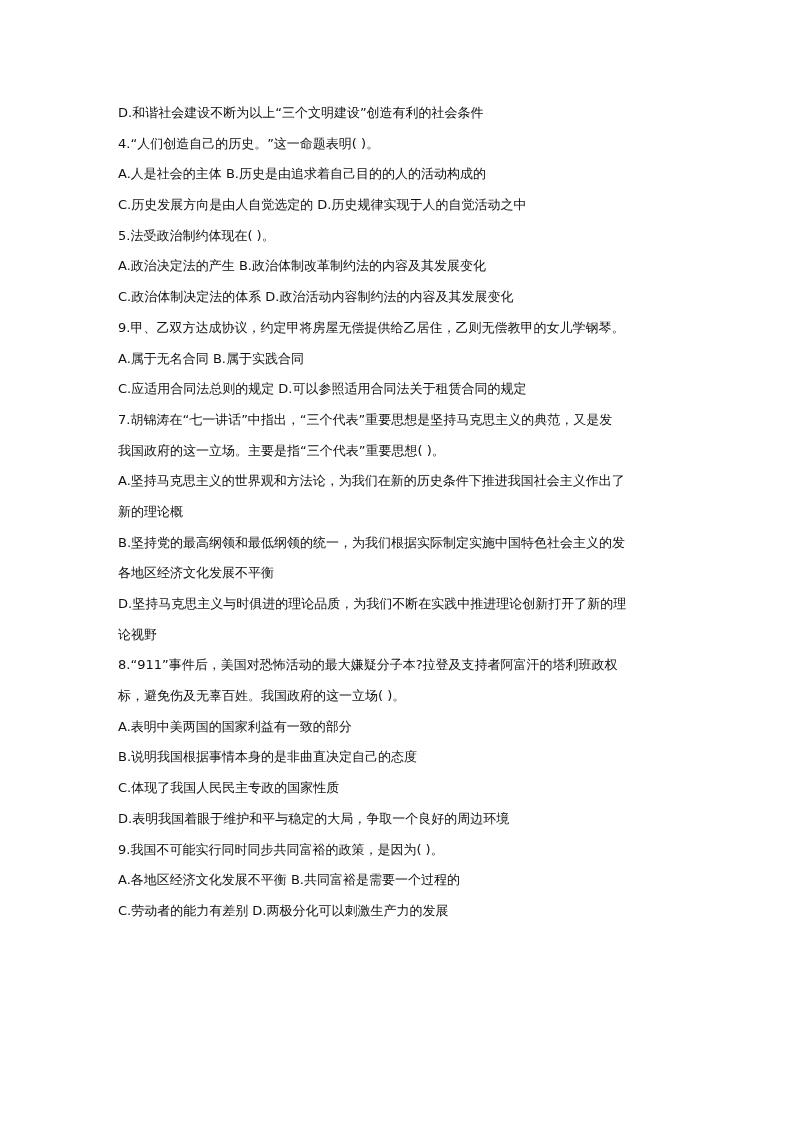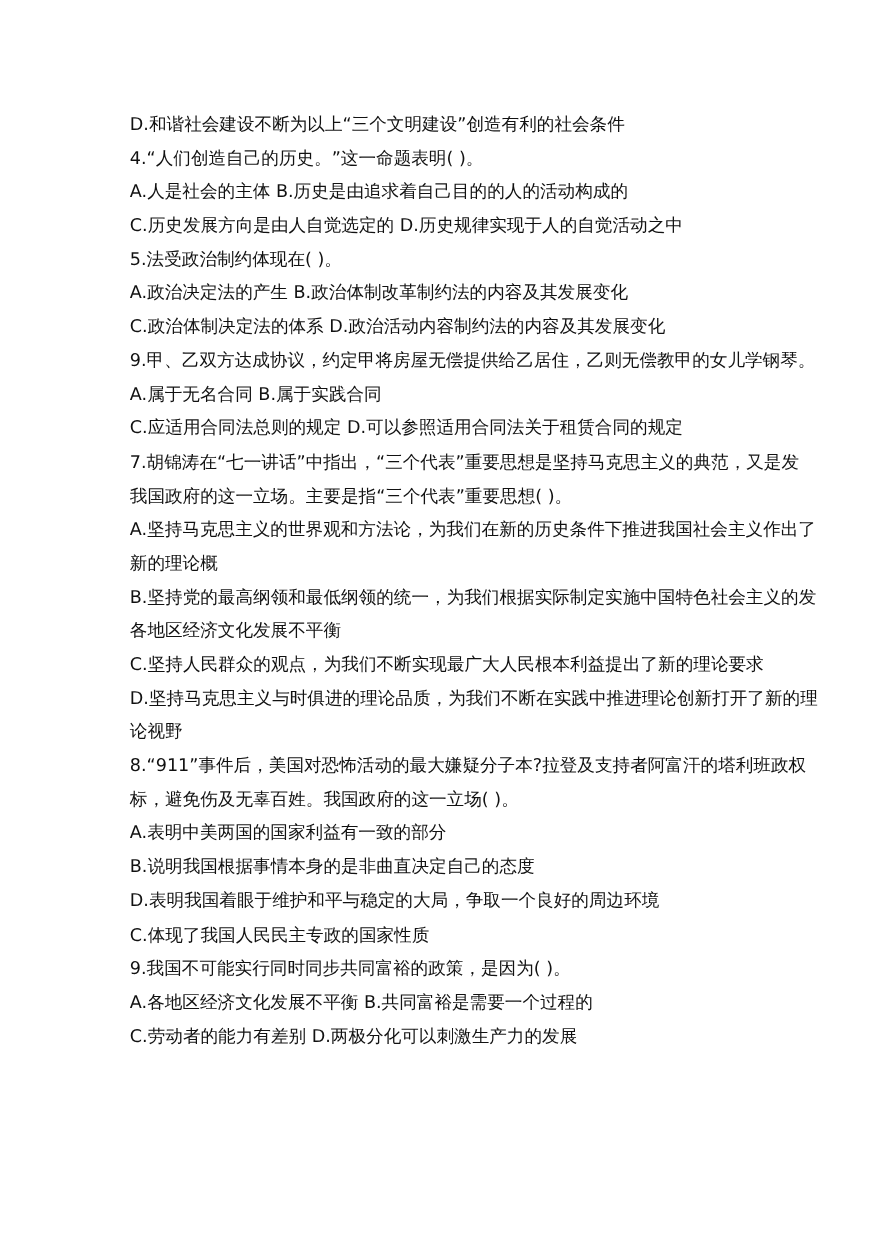--- a/index.html
+++ b/index.html
@@ -1,20 +1,20 @@
 <!DOCTYPE html>
 <html><head>
 <meta charset="utf-8">
 <style>
   html, body { margin: 0; padding: 0; background: #ffffff; }
   body { width: 794px; height: 1123px; position: relative; overflow: hidden; }
   .page {
     position: absolute; left: 118px; top: 101px; width: 560px;
     font-family: "DejaVu Sans", "Liberation Sans", sans-serif;
-    font-size: 16px; color: #111111;
+    font-size: 13px; color: #111111;
   }
   .line {
     height: 30.7px; line-height: 24px; white-space: nowrap;
     letter-spacing: 0px;
   }
 </style>
 </head>
 <body>
 
 <div class="page">
@@ -27,25 +27,24 @@
   <div class="line">C.政治体制决定法的体系 D.政治活动内容制约法的内容及其发展变化</div>
   <div class="line">9.甲、乙双方达成协议，约定甲将房屋无偿提供给乙居住，乙则无偿教甲的女儿学钢琴。</div>
   <div class="line">A.属于无名合同 B.属于实践合同</div>
   <div class="line">C.应适用合同法总则的规定 D.可以参照适用合同法关于租赁合同的规定</div>
   <div class="line">7.胡锦涛在“七一讲话”中指出，“三个代表”重要思想是坚持马克思主义的典范，又是发</div>
   <div class="line">我国政府的这一立场。主要是指“三个代表”重要思想( )。</div>
   <div class="line">A.坚持马克思主义的世界观和方法论，为我们在新的历史条件下推进我国社会主义作出了</div>
   <div class="line">新的理论概</div>
   <div class="line">B.坚持党的最高纲领和最低纲领的统一，为我们根据实际制定实施中国特色社会主义的发</div>
   <div class="line">各地区经济文化发展不平衡</div>
-  <div class="line">C.坚持人民群众的观点，为我们不断实现最广大人民根本利益提出了新的理论要求</div>
   <div class="line">D.坚持马克思主义与时俱进的理论品质，为我们不断在实践中推进理论创新打开了新的理</div>
   <div class="line">论视野</div>
   <div class="line">8.“911”事件后，美国对恐怖活动的最大嫌疑分子本?拉登及支持者阿富汗的塔利班政权</div>
   <div class="line">标，避免伤及无辜百姓。我国政府的这一立场( )。</div>
   <div class="line">A.表明中美两国的国家利益有一致的部分</div>
   <div class="line">B.说明我国根据事情本身的是非曲直决定自己的态度</div>
+  <div class="line">C.体现了我国人民民主专政的国家性质</div>
   <div class="line">D.表明我国着眼于维护和平与稳定的大局，争取一个良好的周边环境</div>
-  <div class="line">C.体现了我国人民民主专政的国家性质</div>
   <div class="line">9.我国不可能实行同时同步共同富裕的政策，是因为( )。</div>
   <div class="line">A.各地区经济文化发展不平衡 B.共同富裕是需要一个过程的</div>
   <div class="line">C.劳动者的能力有差别 D.两极分化可以刺激生产力的发展</div>
 </div>
 
 </body></html>

